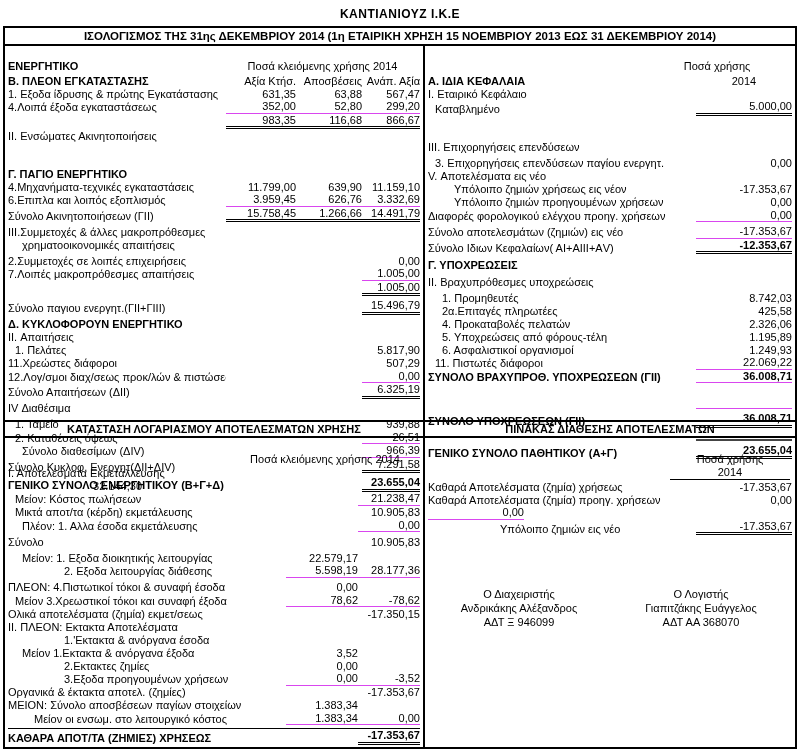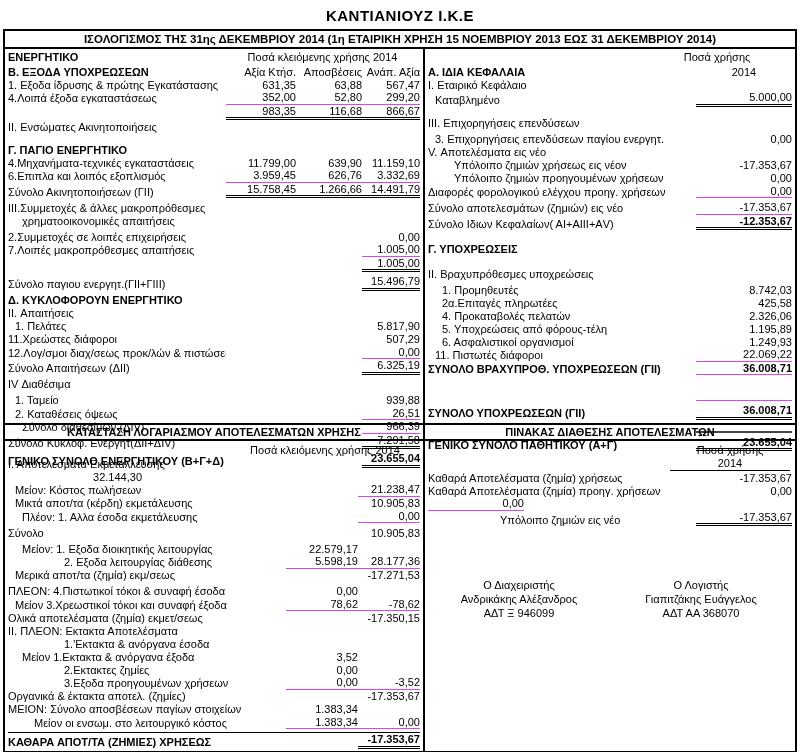--- a/index.html
+++ b/index.html
@@ -1,23 +1,23 @@
 <!DOCTYPE html>
 <html><head>
 <meta charset="utf-8">
 <style>
   html,body{margin:0;padding:0;}
   body{width:800px;height:752px;background:#fff;color:#000;
        font:11px "Liberation Sans","DejaVu Sans",sans-serif;overflow:hidden;}
-  .title{text-align:center;font-weight:bold;font-size:15px;padding:7px 0 5px 0;letter-spacing:.5px;}
+  .title{text-align:center;font-weight:bold;font-size:12px;padding:7px 0 5px 0;letter-spacing:.5px;}
   .doc{margin:0 3px;border:2px solid #000;}
   .subtitle{border-bottom:2px solid #000;text-align:center;font-weight:bold;
             font-size:11.5px;padding:2px 0;}
   .grid{display:flex;}
-  .col{padding:1px 3px 2px 3px;box-sizing:border-box;}
+  .col{padding:13px 3px 2px 3px;box-sizing:border-box;}
   .col.left{width:420px;border-right:2px solid #000;}
   .col.right{flex:1;}
   .top-grid{height:374px;}
   .col-head{display:flex;padding:1px 0 2px 0;}
   .head-title{flex:1;font-weight:bold;}
   .head-period{width:195px;text-align:center;}
   .head-period-r{width:150px;text-align:center;margin-left:auto;}
   .row{display:flex;align-items:flex-end;min-height:13px;line-height:12.5px;}
   .lbl{flex:1;white-space:nowrap;overflow:hidden;}
   .num{text-align:right;white-space:nowrap;line-height:12.5px;}
@@ -28,21 +28,21 @@
   .sec-income .num.c1{width:72px}
   .sec-income .num.c2{width:62px}
   .sec-approp .num.c1{width:96px}
   .u{border-bottom:1px solid #d946ef;}
   .dd{border-bottom:3px double #000;}
   .th{border-bottom:2px solid #444;}
   .tline{border-top:1px solid #000;}
   .b{font-weight:bold;}
   .ctr{text-align:center;}
   .i1{padding-left:7px}.i2{padding-left:14px}.i3{padding-left:26px}.i5{padding-left:56px}.i6{padding-left:72px}
-  .mt{margin-top:3px}.mt2{margin-top:10px}.mt3{margin-top:12px}
+  .mt{margin-top:3px}.mt2{margin-top:25px}.mt3{margin-top:4px}
   .mid-band{display:flex;border-top:2px solid #000;border-bottom:2px solid #000;}
   .band{text-align:center;font-weight:bold;padding:1px 0;box-sizing:border-box;}
   .band.left-band{width:420px;border-right:2px solid #000;}
   .band.right-band{flex:1;}
   .period-row{display:flex;padding:2px 0 1px 0;}
   .period-center{margin-left:auto;width:190px;text-align:center;}
   .period-box{width:120px;margin-left:auto;margin-right:2px;text-align:center;line-height:13px;padding-top:2px;}
   .period-box .yr{border-bottom:1px solid #000;}
   .signatures{display:flex;margin-top:52px;}
   .sig{width:50%;text-align:center;line-height:14px;}
@@ -58,21 +58,21 @@
     <div class="subtitle">ΙΣΟΛΟΓΙΣΜΟΣ  ΤΗΣ 31ης ΔΕΚΕΜΒΡΙΟΥ 2014 (1η  ΕΤΑΙΡΙΚΗ ΧΡΗΣΗ  15 ΝΟΕΜΒΡΙΟΥ 2013 ΕΩΣ 31 ΔΕΚΕΜΒΡΙΟΥ  2014)</div>
 
     <div class="grid top-grid">
       <div class="col left sec-assets">
         <div class="col-head">
           <span class="head-title">ΕΝΕΡΓΗΤΙΚΟ</span>
           <span class="head-period">Ποσά κλειόμενης χρήσης 2014</span>
         </div>
         <div id="assets-rows">
             <div class="row">
-              <span class="lbl b">Β. ΕΞΟΔΑ ΥΠΟΧΡΕΩΣΕΩΝ</span>
+              <span class="lbl b">Β. ΠΛΕΟΝ ΕΓΚΑΤΑΣΤΑΣΗΣ</span>
               <span class="num c1">Αξία Κτήσ.</span>
               <span class="num c2">Αποσβέσεις</span>
               <span class="num c3">Ανάπ. Αξία</span>
             </div>
             <div class="row">
               <span class="lbl">1. Εξοδα ίδρυσης &amp; πρώτης Εγκατάστασης</span>
               <span class="num c1">631,35</span>
               <span class="num c2">63,88</span>
               <span class="num c3">567,47</span>
             </div>
@@ -379,25 +379,20 @@
             </div>
             <div class="row mt">
               <span class="lbl i2">Μείον:  1. Εξοδα διοικητικής λειτουργίας</span>
               <span class="num c1">22.579,17</span>
               <span class="num c2"></span>
             </div>
             <div class="row">
               <span class="lbl i5">2. Εξοδα λειτουργίας διάθεσης</span>
               <span class="num c1 u">5.598,19</span>
               <span class="num c2 u">28.177,36</span>
-            </div>
-            <div class="row">
-              <span class="lbl i1">Μερικά αποτ/τα (ζημία) εκμ/σεως</span>
-              <span class="num c1"></span>
-              <span class="num c2">-17.271,53</span>
             </div>
             <div class="row mt">
               <span class="lbl">ΠΛΕΟΝ: 4.Πιστωτικοί τόκοι &amp; συναφή έσοδα</span>
               <span class="num c1">0,00</span>
               <span class="num c2"></span>
             </div>
             <div class="row">
               <span class="lbl i1">Μείον   3.Χρεωστικοί τόκοι και συναφή έξοδα</span>
               <span class="num c1 u">78,62</span>
               <span class="num c2 u">-78,62</span>

